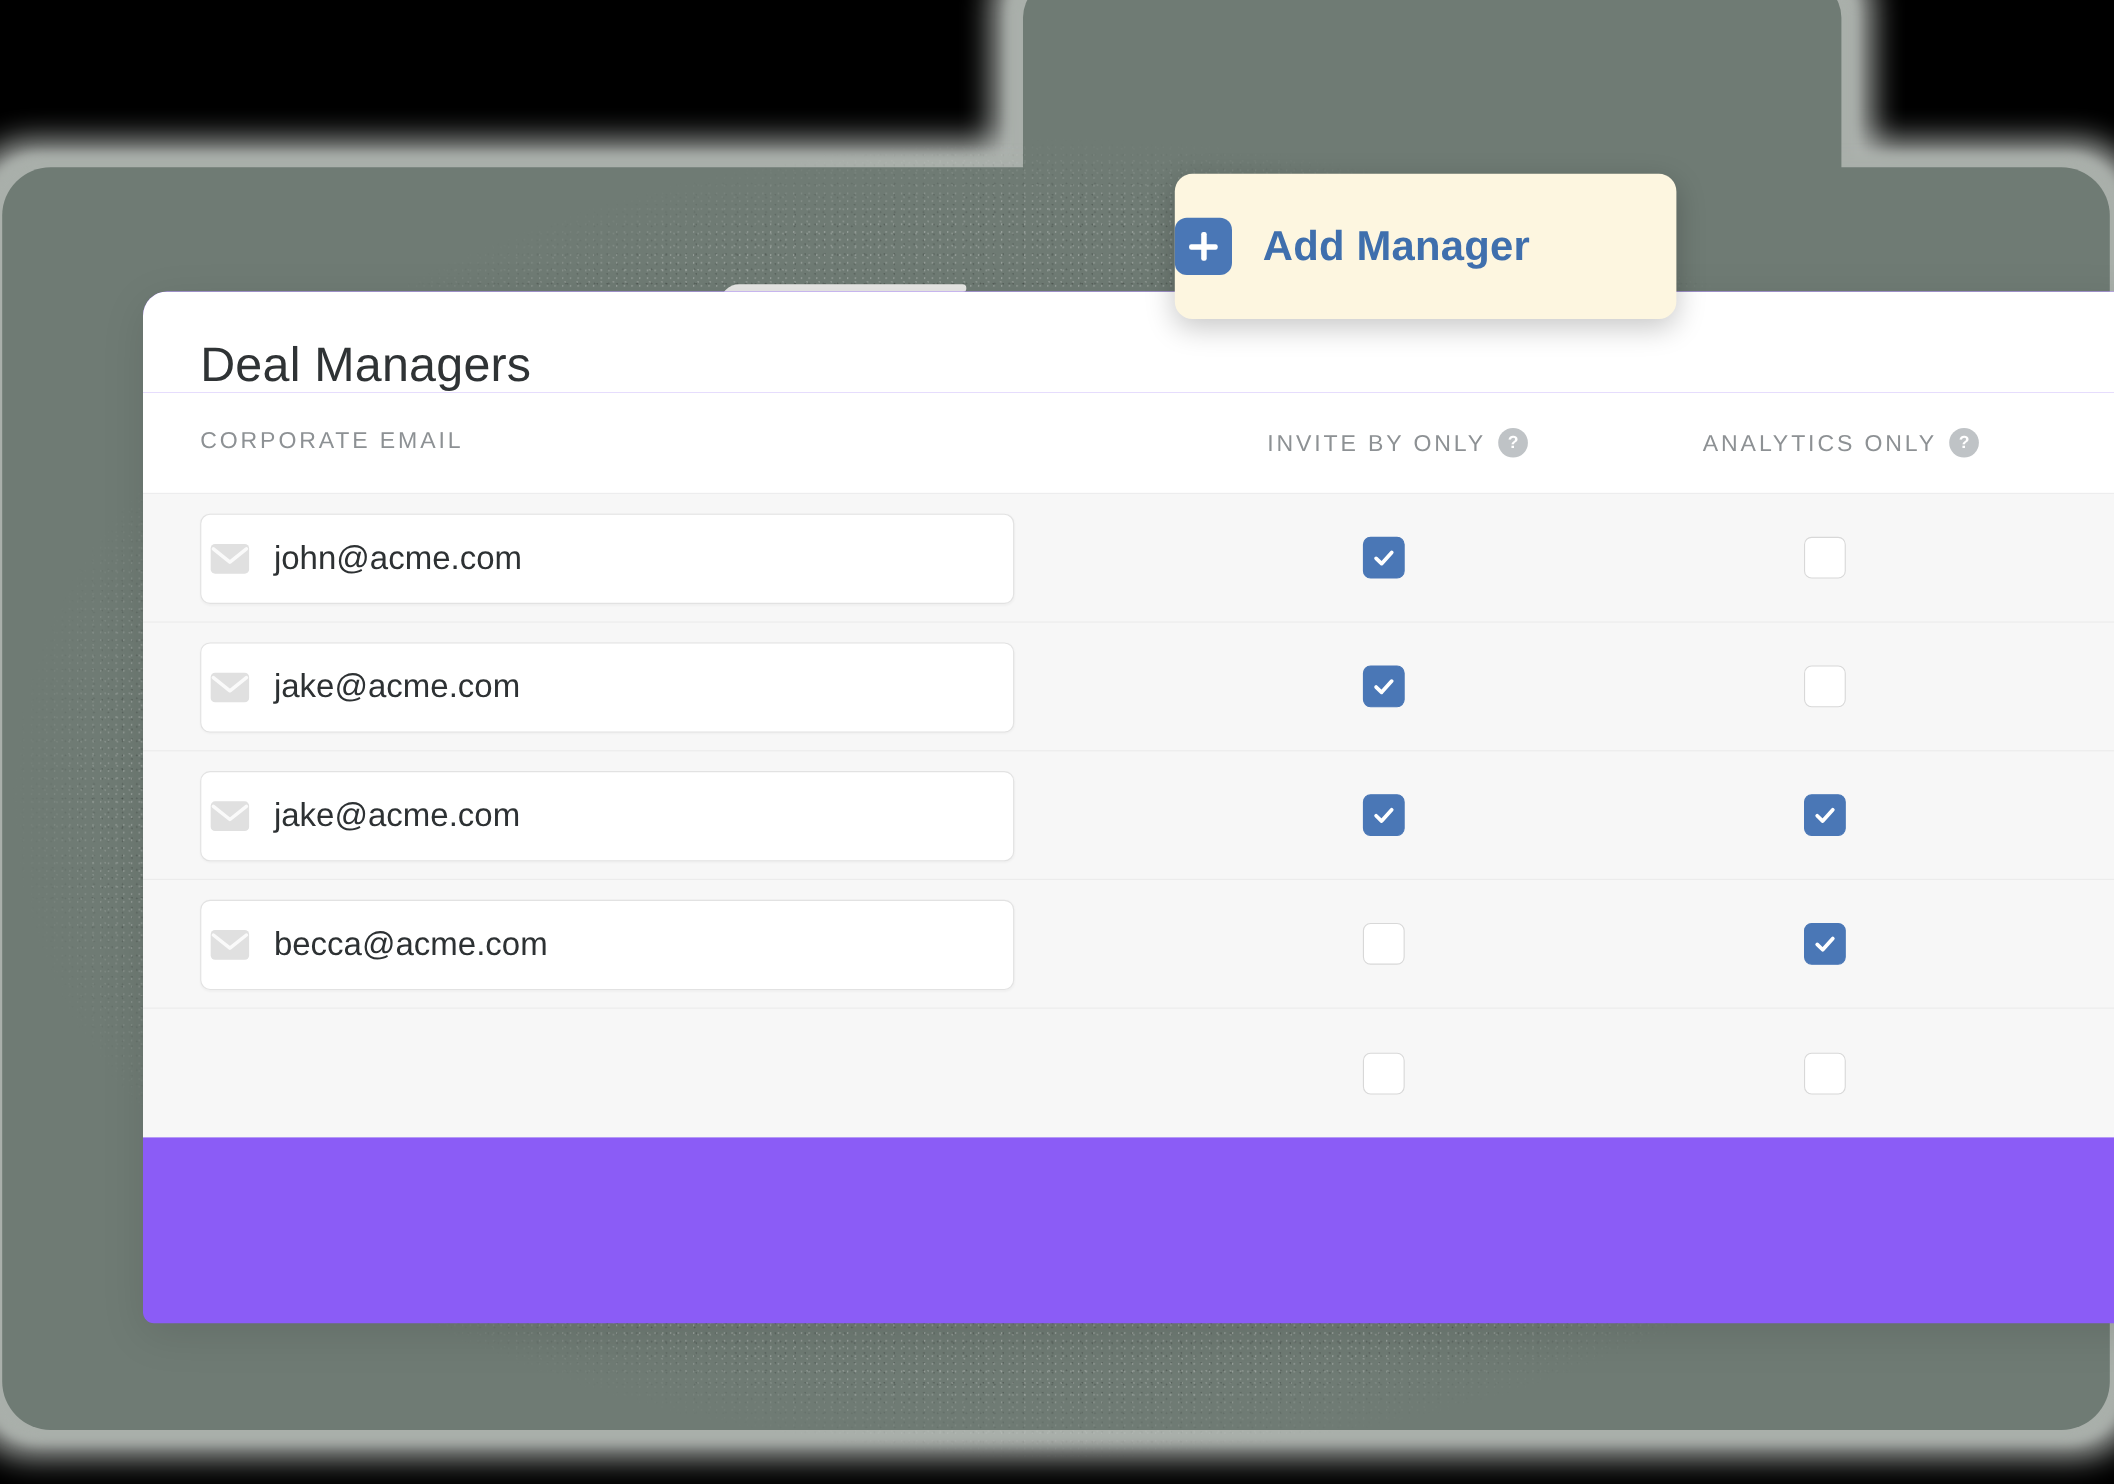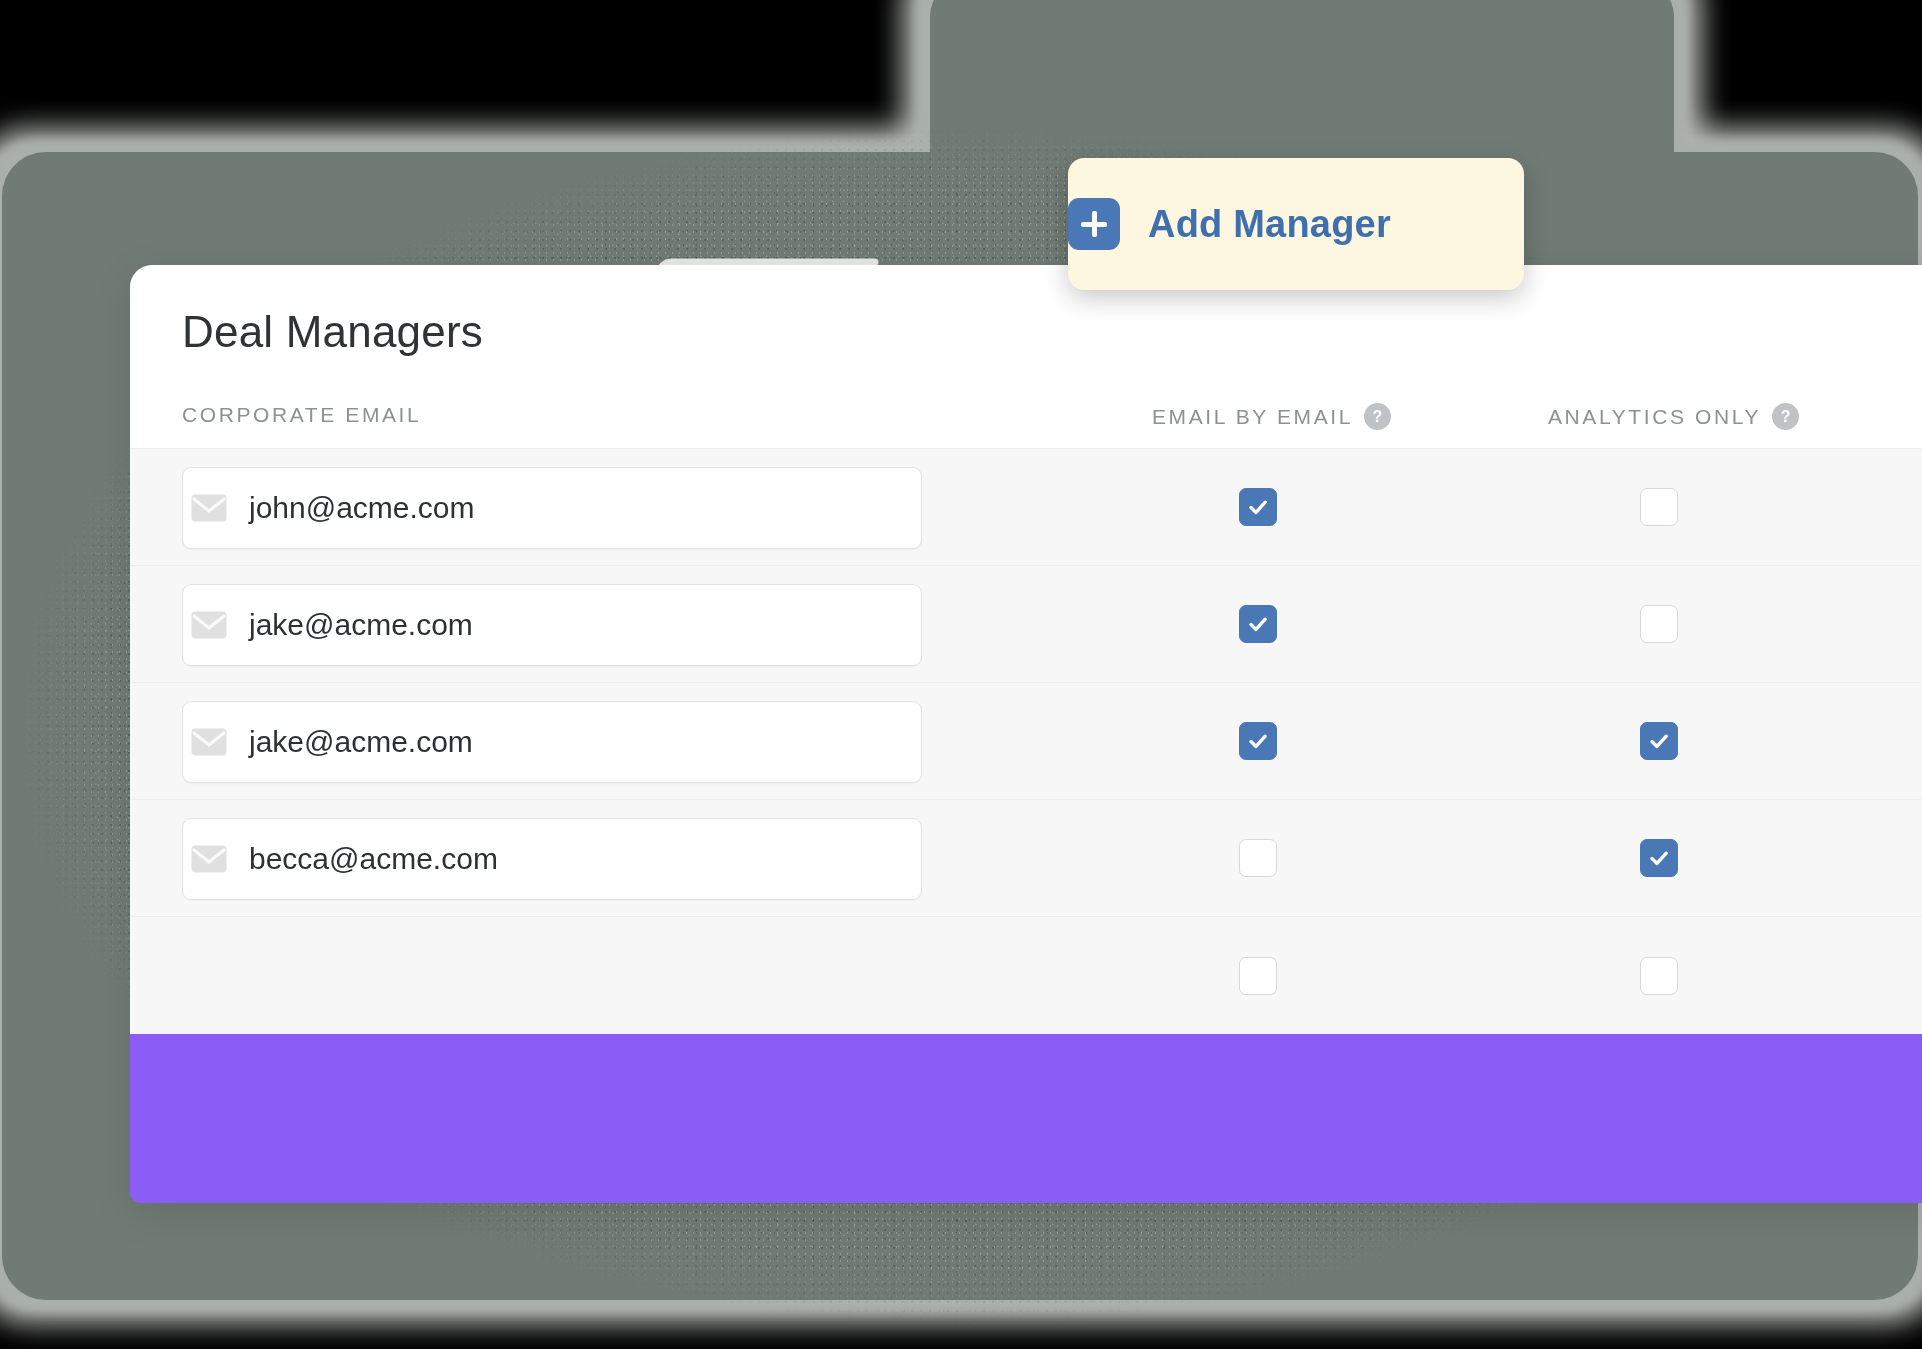--- a/index.html
+++ b/index.html
@@ -75,26 +75,26 @@
   }
 
   .col-head-row {
     position:relative;
     height:92px;
     background:#fff;
     border-bottom:1px solid #ededed;
   }
   .col-head {
     position:absolute;
-    top:46px;
+    top:32px;
     font-size:21px;
     letter-spacing:2.6px;
     color:#8d9194;
     font-weight:400;
-    display:flex; align-items:center; gap:11px;
+    display:flex; align-items:flex-end; gap:11px;
     white-space:nowrap;
   }
   .col-head.email     { left:52px; }
   .col-head.invite    { left:1022px; }
   .col-head.analytics { left:1418px; }
 
   .help-dot {
     width:27px; height:27px; border-radius:50%;
     background:#bfc3c6; color:#fff;
     font-size:16px; font-weight:700; line-height:27px; text-align:center;
@@ -188,21 +188,21 @@
 
     <div class="card-head">
       <div class="card-title">Deal Managers</div>
     </div>
 
     <div class="col-head-row">
       <div class="col-head email">
         <span>CORPORATE EMAIL</span>
       </div>
       <div class="col-head invite">
-        <span>EMAIL BY EMAIL</span>
+        <span>INVITE BY ONLY</span>
         <span class="help-dot">?</span>
       </div>
       <div class="col-head analytics">
         <span>ANALYTICS ONLY</span>
         <span class="help-dot">?</span>
       </div>
     </div>
 
     <div class="rows" id="rows">
         <div class="row">

